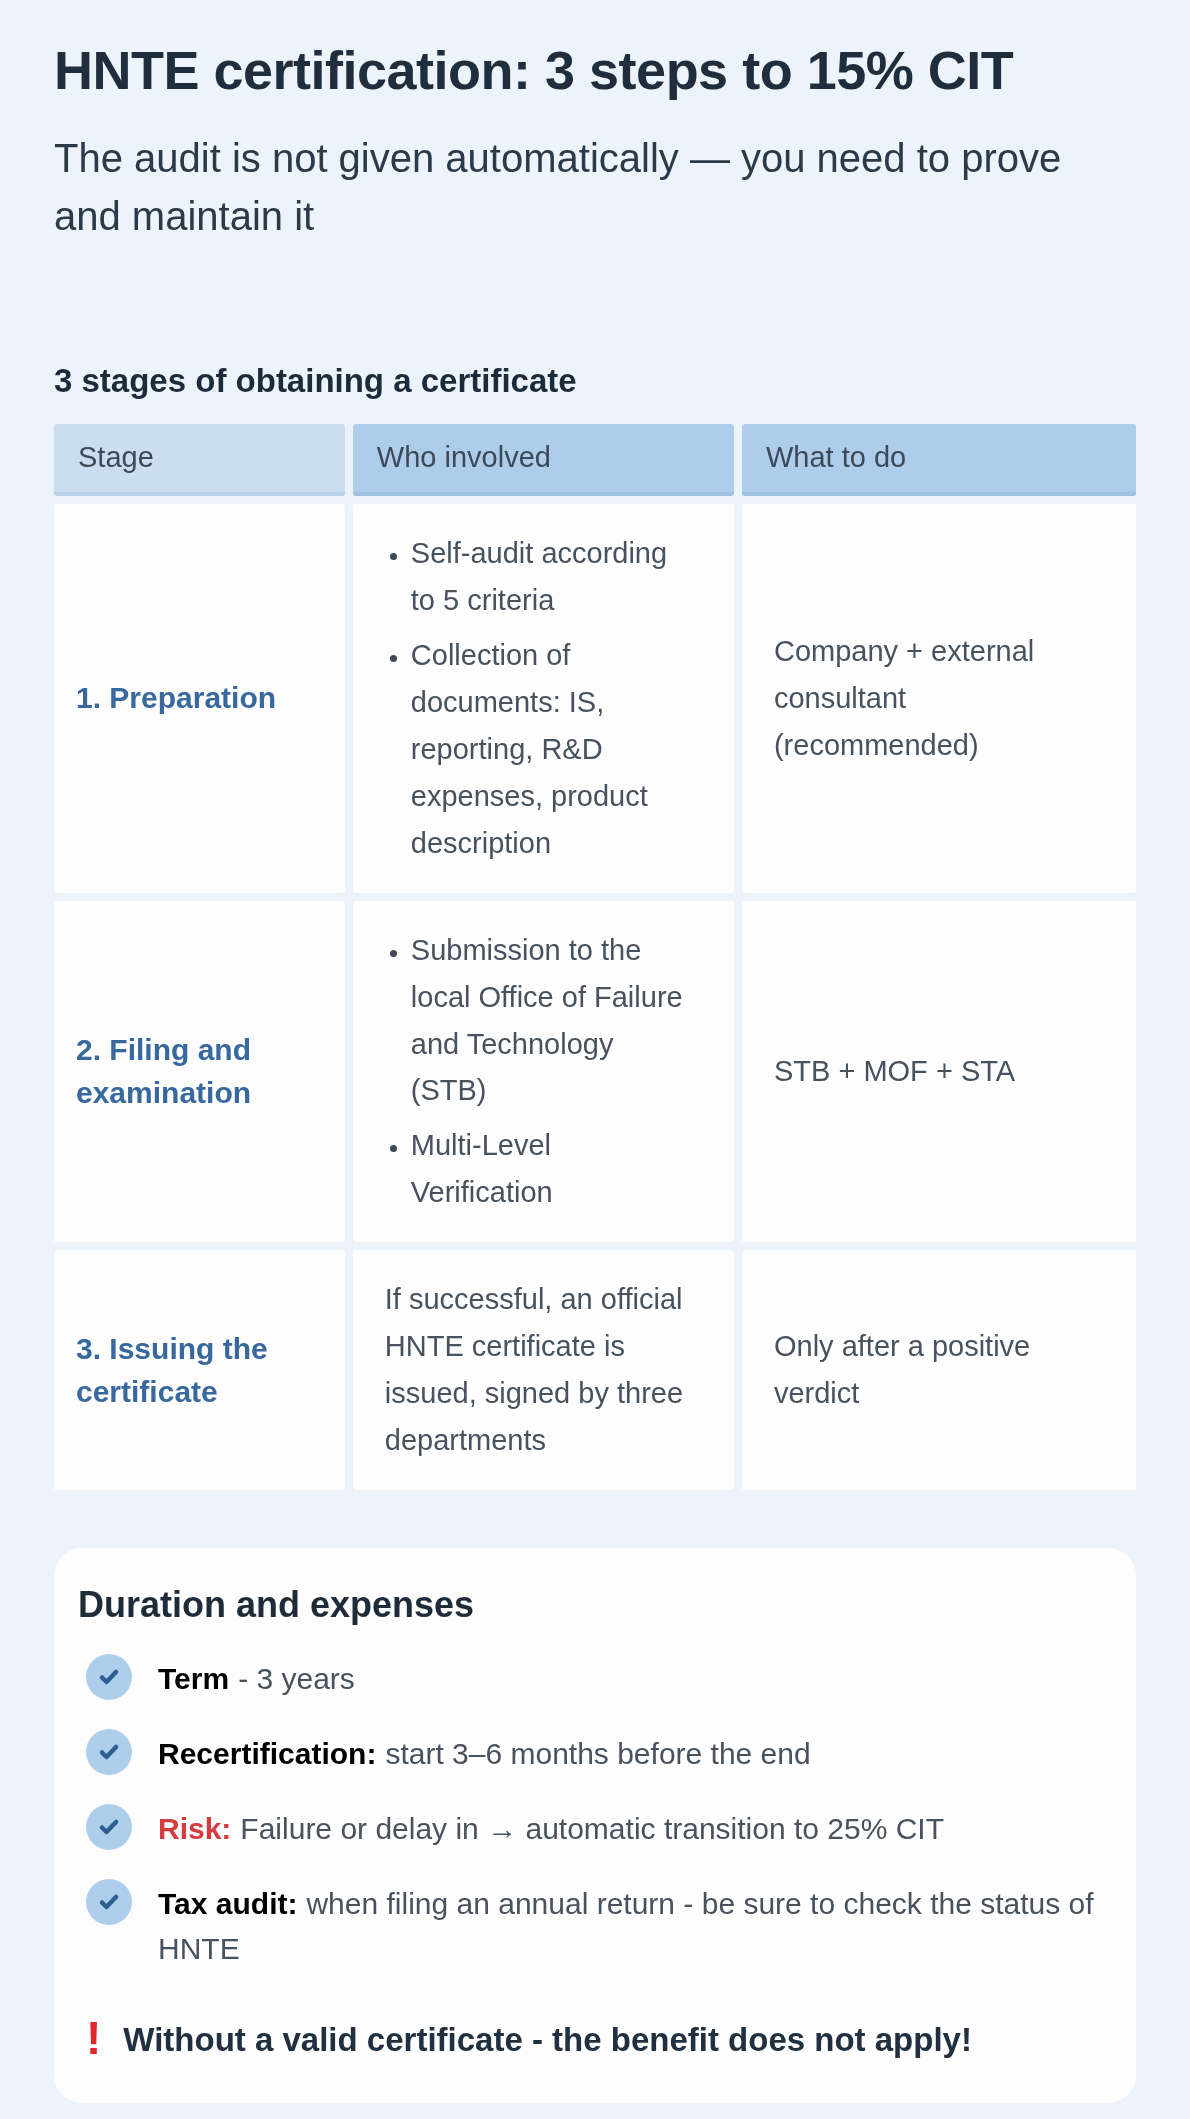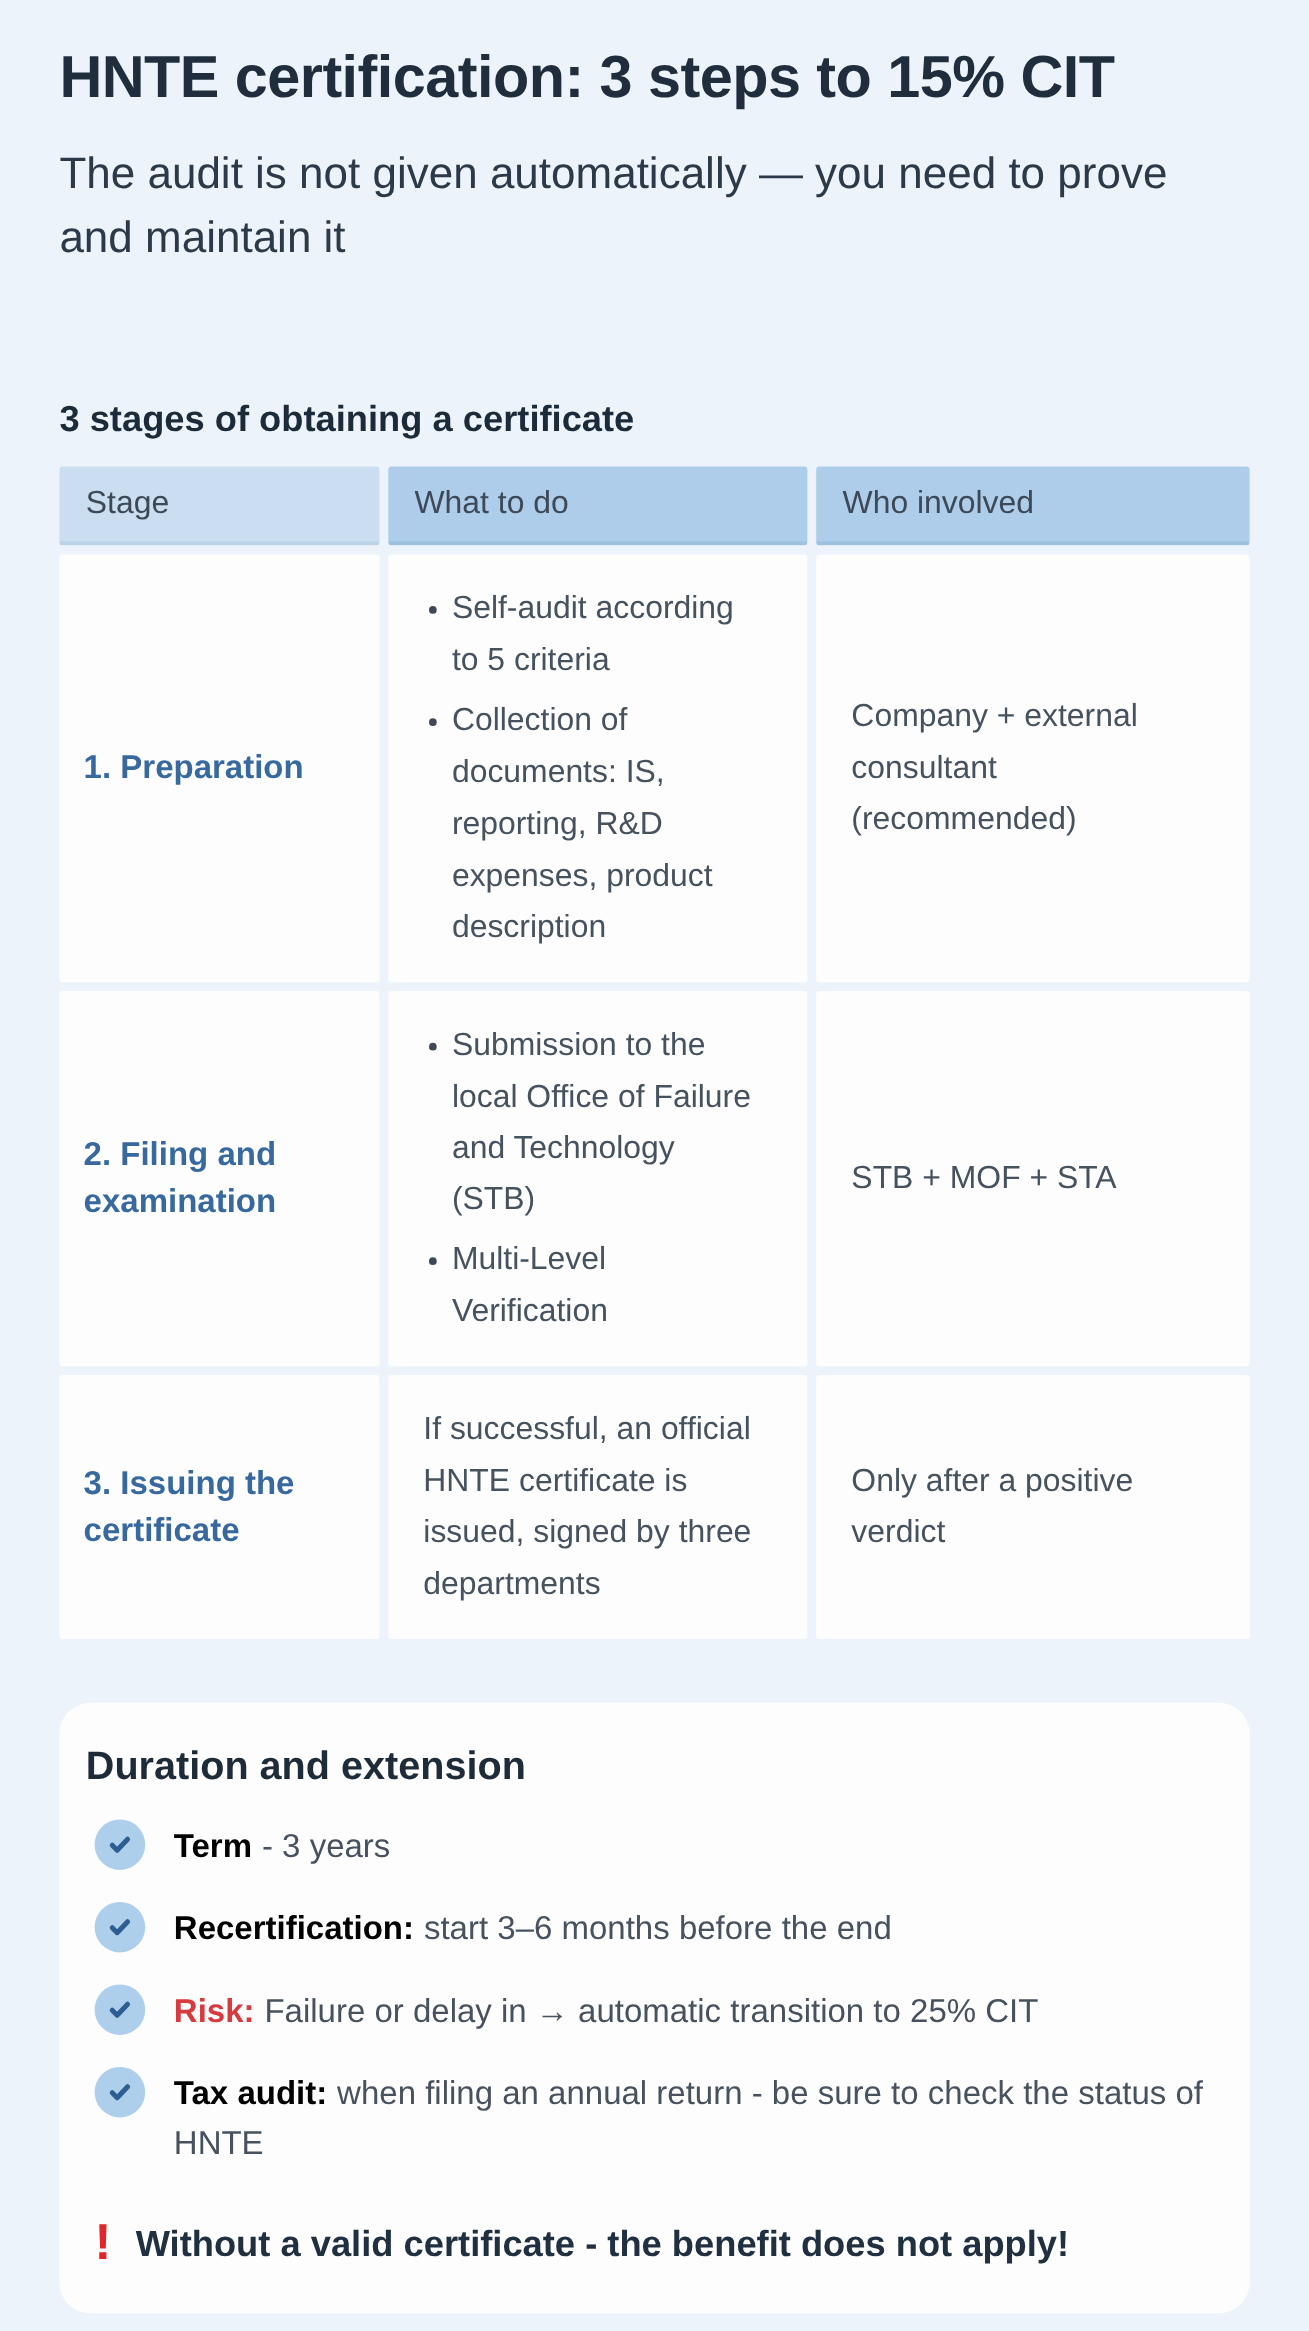--- a/index.html
+++ b/index.html
@@ -154,22 +154,22 @@
 
   <h1 class="title">HNTE certification: 3 steps to 15% CIT</h1>
   <p class="subtitle">The audit is not given automatically — you need to prove and maintain it</p>
 
   <h2 class="section-heading">3 stages of obtaining a certificate</h2>
 
   <div class="stages-table">
 
     <div class="t-row head">
       <div class="th first">Stage</div>
+      <div class="th">Who involved</div>
       <div class="th">What to do</div>
-      <div class="th">Who involved</div>
     </div>
 
     <div class="t-row r1">
       <div class="cell stage-cell">
         <span>1. Preparation</span>
       </div>
       <div class="cell actions-cell">
         <ul>
           <li>Self-audit according to 5 criteria</li>
           <li>Collection of documents: IS, reporting, R&amp;D expenses, product description</li>
@@ -203,21 +203,21 @@
         <span>If successful, an official HNTE certificate is issued, signed by three departments</span>
       </div>
       <div class="cell who-cell">
         <span>Only after a positive verdict</span>
       </div>
     </div>
 
   </div>
 
   <div class="card">
-    <h3 class="card-heading">Duration and extension</h3>
+    <h3 class="card-heading">Duration and expenses</h3>
 
     <div class="check-list">
 
       <div class="check-item">
         <span class="badge">
           <svg width="24" height="24" viewBox="0 0 24 24">
               <path d="M5 12.5l4.5 4.5L19 7" fill="none" stroke="#2d5e92" stroke-width="4.5" stroke-linecap="round" stroke-linejoin="round"></path>
             </svg>
         </span>
         <p><strong class="lbl">Term</strong><span>- 3 years</span></p>

